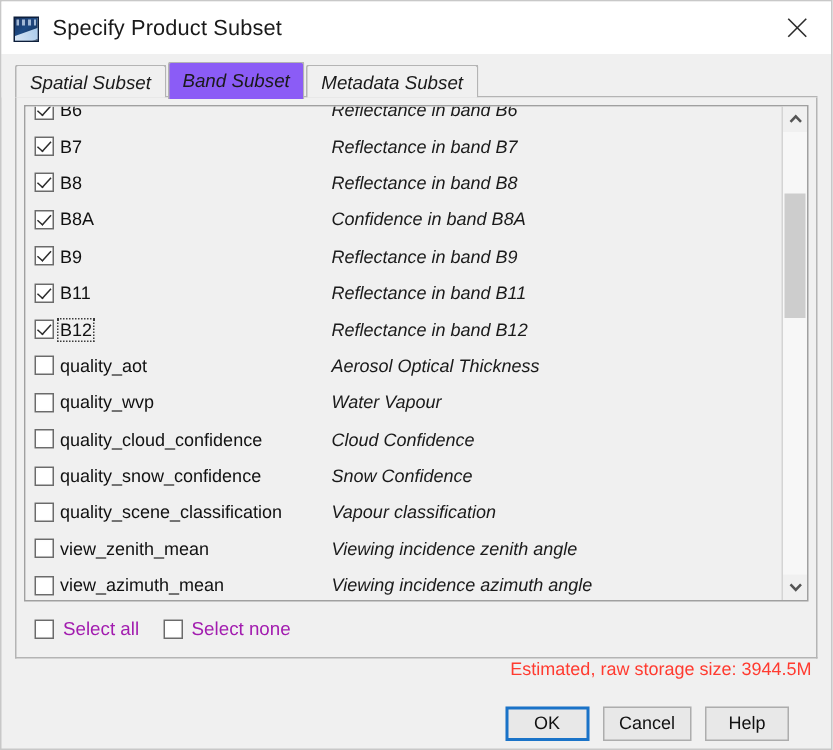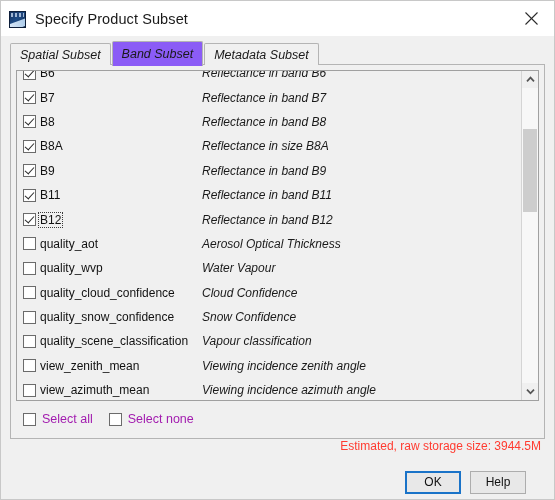--- a/index.html
+++ b/index.html
@@ -120,21 +120,21 @@
   }
   .band-name{
     margin-left:2px;font-size:12px;color:#111;
     white-space:nowrap;
     padding:1px 2px;box-sizing:border-box;
   }
   .band-name.focused{
     outline:1px dotted #3c3c3c;outline-offset:-1px;
   }
   .band-desc{
-    position:absolute;left:185px;
+    position:absolute;left:204px;
     font-style:italic;font-size:12px;color:#1a1a1a;
     white-space:nowrap;
   }
   .band-row{position:relative;}
   
   .vscroll{
     flex:0 0 17px;width:17px;
     background:#f0f0f0;
     border-left:1px solid #d4d4d4;
     position:relative;box-sizing:border-box;
@@ -225,21 +225,21 @@
               <span class="band-desc">Reflectance in band B7</span>
             </div>
             <div class="band-row">
               <span class="cb checked"></span>
               <span class="band-name">B8</span>
               <span class="band-desc">Reflectance in band B8</span>
             </div>
             <div class="band-row">
               <span class="cb checked"></span>
               <span class="band-name">B8A</span>
-              <span class="band-desc">Reflectance in size B8A</span>
+              <span class="band-desc">Confidence in band B8A</span>
             </div>
             <div class="band-row">
               <span class="cb checked"></span>
               <span class="band-name">B9</span>
               <span class="band-desc">Reflectance in band B9</span>
             </div>
             <div class="band-row">
               <span class="cb checked"></span>
               <span class="band-name">B11</span>
               <span class="band-desc">Reflectance in band B11</span>
@@ -316,16 +316,17 @@
     </div>
 
   </div>
 
   <div class="status">
     <span id="statustext" style="color: rgb(255, 59, 48);">Estimated, raw storage size: 3944.5M</span>
   </div>
 
   <div class="buttons">
     <div class="btn default">OK</div>
+    <div class="btn">Cancel</div>
     <div class="btn">Help</div>
   </div>
 
 </div>
 
 </body></html>

